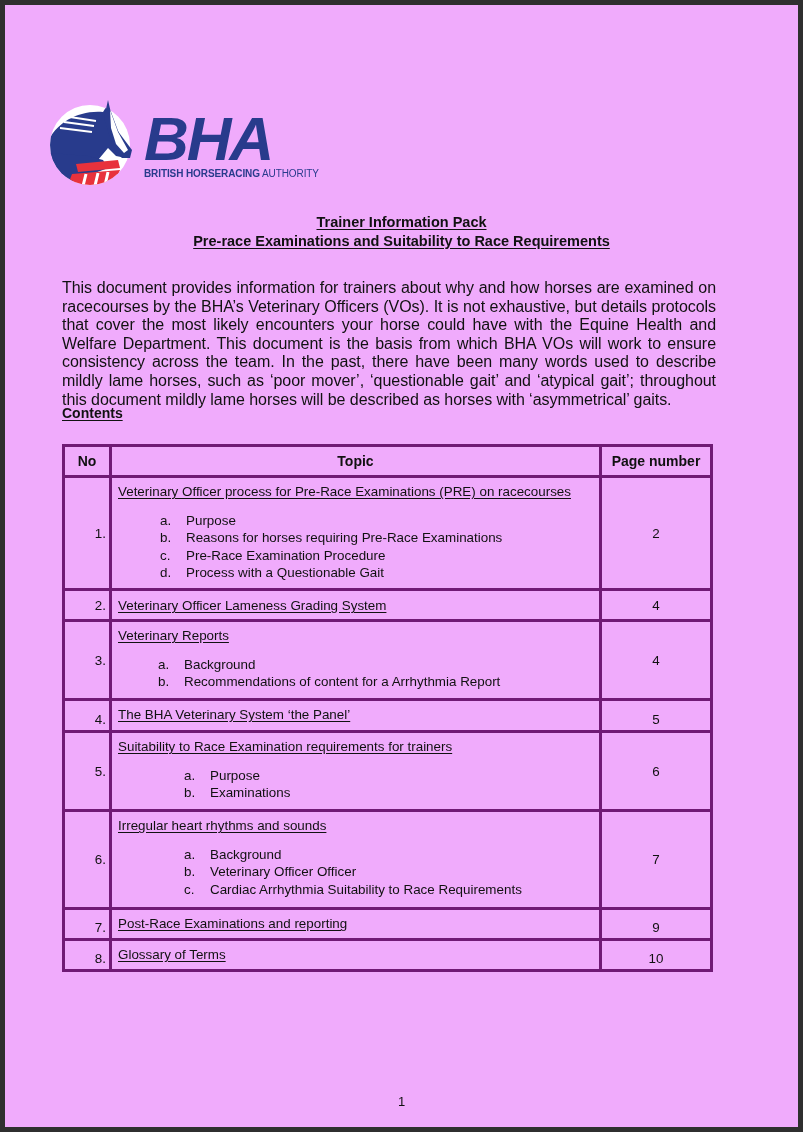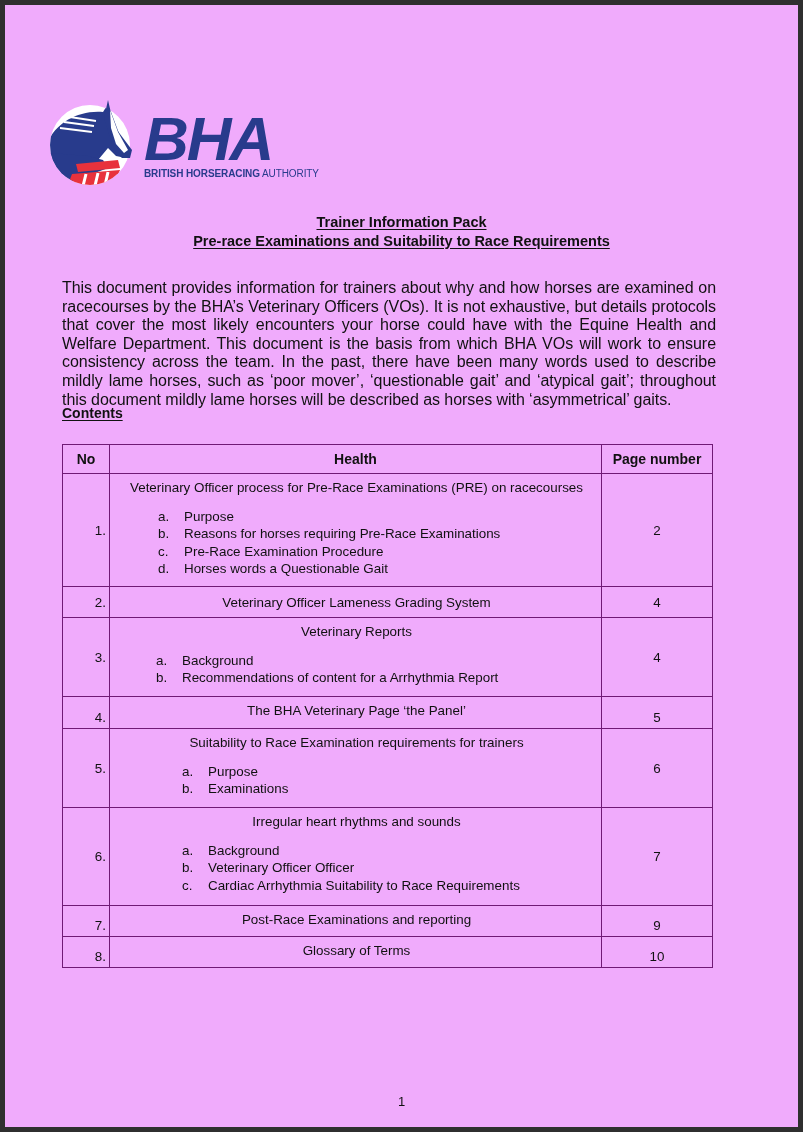--- a/index.html
+++ b/index.html
@@ -49,34 +49,34 @@
       text-underline-offset: 2px;
       text-align: right;
     }
     table.toc {
       position: absolute; left: 57px; top: 439px;
       width: 651px;
       border-collapse: collapse;
       font-size: 13.4px;
     }
     table.toc th, table.toc td {
-      border: 1px solid #701a75;
+      border: 3px solid #701a75;
       padding: 4px;
     }
     table.toc th {
       font-weight: bold; height: 20px; font-size: 14px;
     }
     .col-no { width: 47px; }
     .col-page { width: 111px; }
     td.no { text-align: right; padding-right: 3px !important; vertical-align: middle; }
     td.pg { text-align: center; vertical-align: middle; }
     td.topic { vertical-align: top; padding-left: 6px !important; }
     .topic-title {
-      text-underline-offset: 2px;
-      display: block; margin-top: 1px; line-height: 17px; text-align: center;
+      text-decoration: underline; text-underline-offset: 2px;
+      display: block; margin-top: 1px; line-height: 17px;
     }
     ol.subs {
       list-style: none; margin: 0; padding: 0;
       line-height: 17.3px;
     }
     ol.subs li { display: flex; }
     ol.subs li .letter { display: inline-block; width: 26px; }
     .footer-page {
       position: absolute; left: 0; width: 793px; top: 1089px;
       text-align: center; font-size: 13px;
@@ -121,21 +121,21 @@
 
   <table class="toc">
     <colgroup>
         <col class="col-no">
         <col>
         <col class="col-page">
       </colgroup>
     <thead>
       <tr>
         <th>No</th>
-        <th>Health</th>
+        <th>Topic</th>
         <th>Page number</th>
       </tr>
     </thead>
     <tbody>
 
       <tr style="height:113px;">
         <td class="no">1.</td>
         <td class="topic">
           <span class="topic-title">Veterinary Officer process for Pre-Race Examinations (PRE) on racecourses</span>
           <ol class="subs" style="margin-top:12px;padding-left:42px;">
@@ -146,21 +146,21 @@
             <li>
                 <span class="letter">b.</span>
                 <span>Reasons for horses requiring Pre-Race Examinations</span>
               </li>
             <li>
                 <span class="letter">c.</span>
                 <span>Pre-Race Examination Procedure</span>
               </li>
             <li>
                 <span class="letter">d.</span>
-                <span>Horses words a Questionable Gait</span>
+                <span>Process with a Questionable Gait</span>
               </li>
           </ol>
         </td>
         <td class="pg">2</td>
       </tr>
 
       <tr style="height:31px;">
         <td class="no">2.</td>
         <td class="topic" style="vertical-align:middle;margin-top:44px;">
           <span class="topic-title">Veterinary Officer Lameness Grading System</span>
@@ -182,21 +182,21 @@
                 <span>Recommendations of content for a Arrhythmia Report</span>
               </li>
           </ol>
         </td>
         <td class="pg">4</td>
       </tr>
 
       <tr style="height:32px;">
         <td class="no" style="vertical-align:bottom;padding-bottom:3px;">4.</td>
         <td class="topic">
-          <span class="topic-title">The BHA Veterinary Page ‘the Panel’</span>
+          <span class="topic-title">The BHA Veterinary System ‘the Panel’</span>
         </td>
         <td class="pg" style="vertical-align:bottom;padding-bottom:3px;">5</td>
       </tr>
 
       <tr style="height:79px;">
         <td class="no">5.</td>
         <td class="topic">
           <span class="topic-title">Suitability to Race Examination requirements for trainers</span>
           <ol class="subs" style="margin-top:12px;padding-left:66px;">
             <li>

